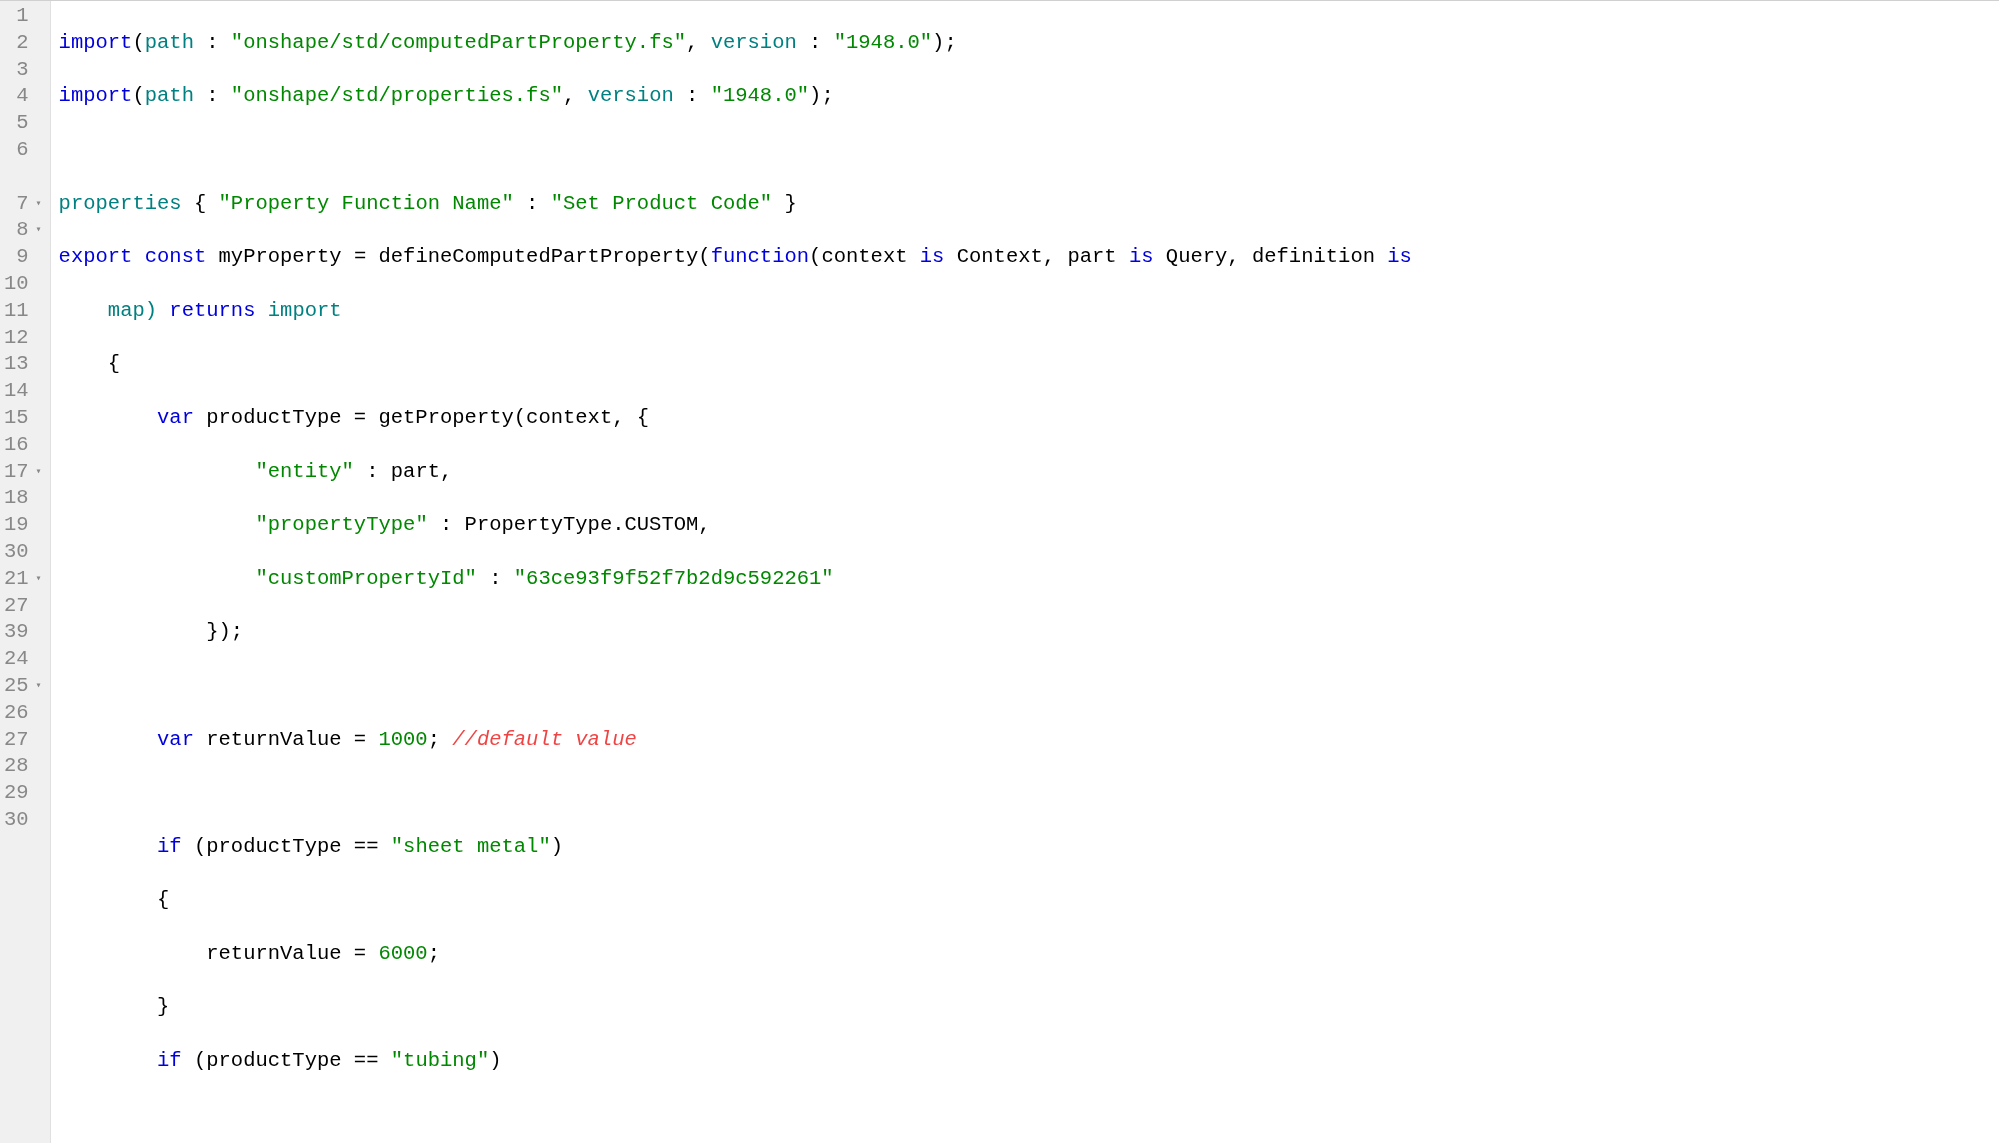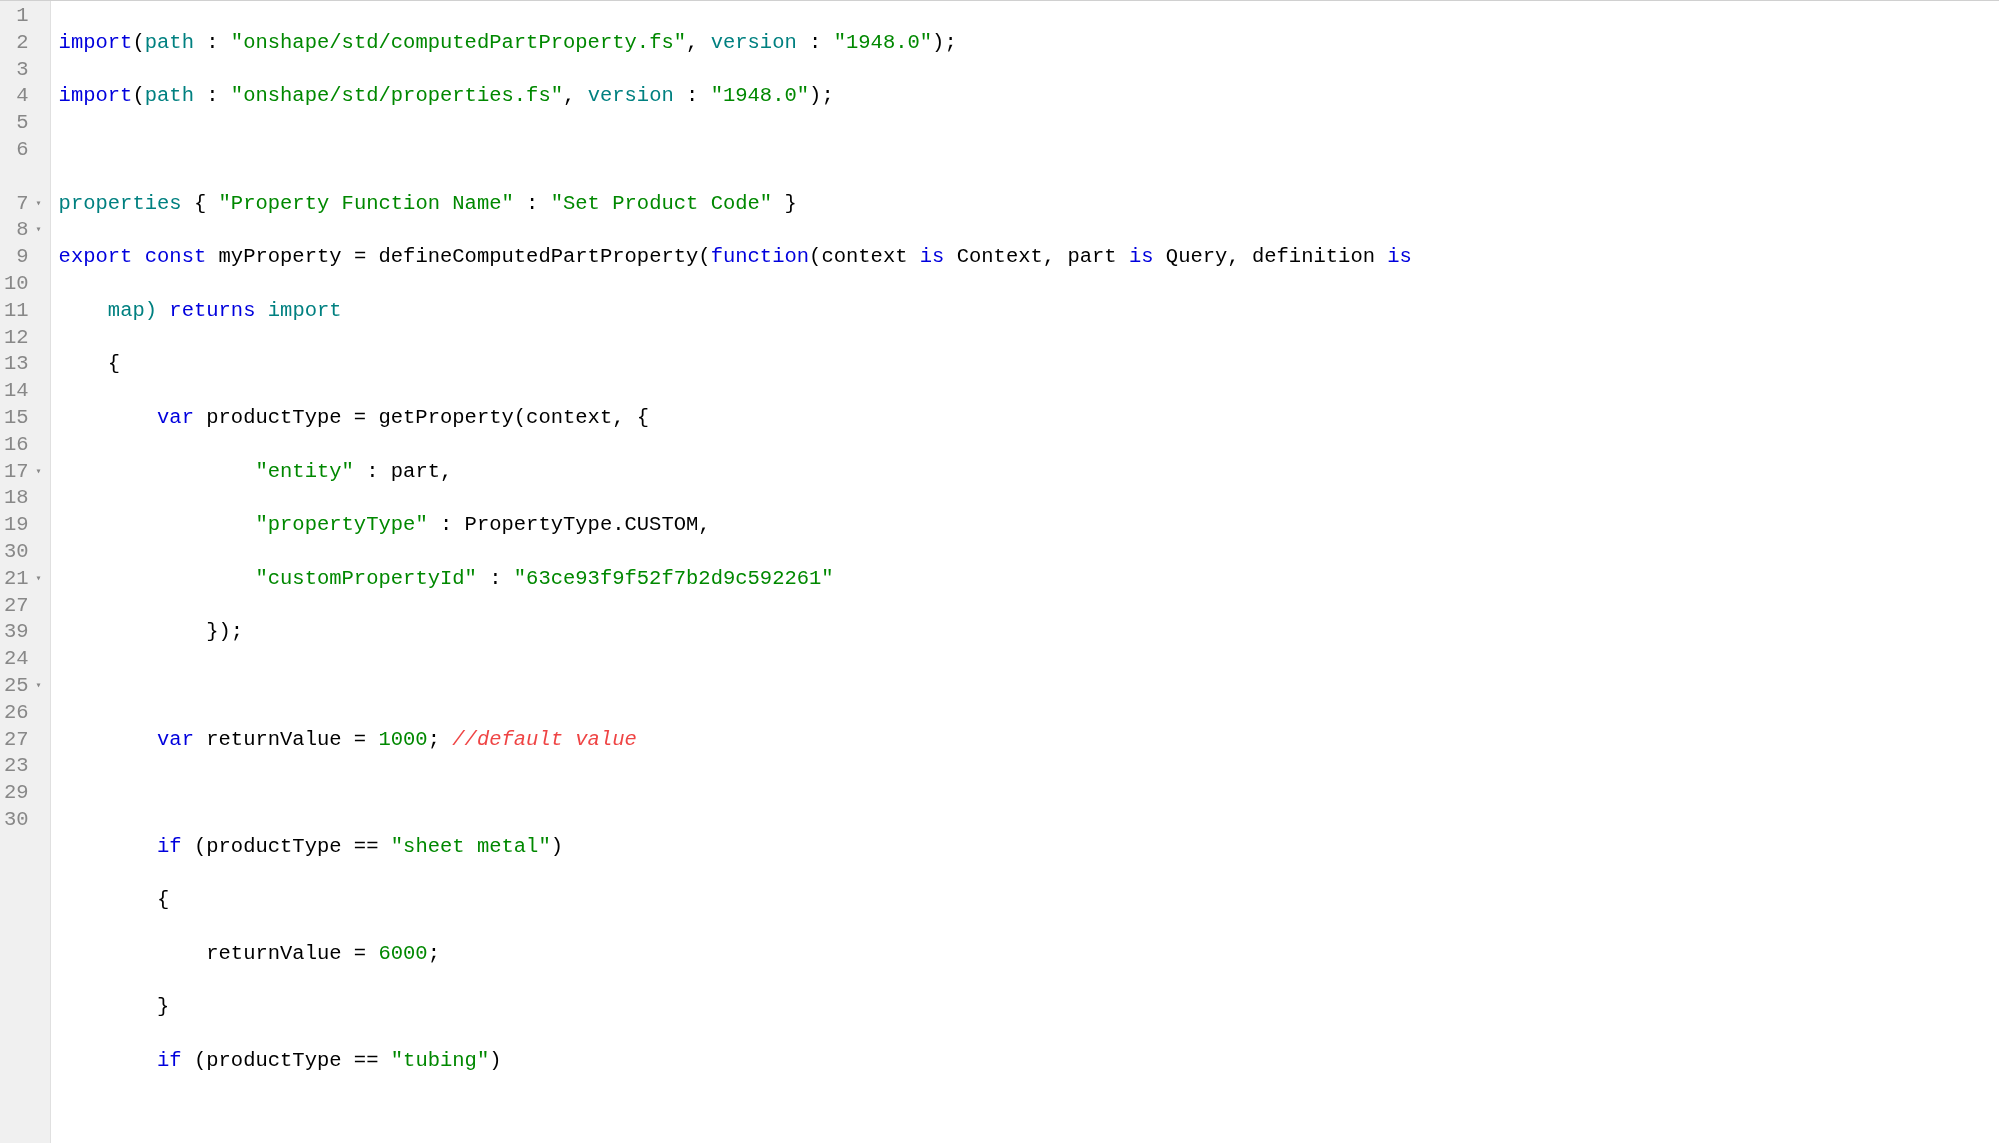--- a/index.html
+++ b/index.html
@@ -160,21 +160,21 @@
     </div>
   <div class="gutter-line">
       <span>26</span>
       <span class="fold-marker"></span>
     </div>
   <div class="gutter-line">
       <span>27</span>
       <span class="fold-marker"></span>
     </div>
   <div class="gutter-line">
-      <span>23</span>
+      <span>28</span>
       <span class="fold-marker"></span>
     </div>
   <div class="gutter-line">
       <span>29</span>
       <span class="fold-marker"></span>
     </div>
   <div class="gutter-line">
       <span>30</span>
       <span class="fold-marker"></span>
     </div>

